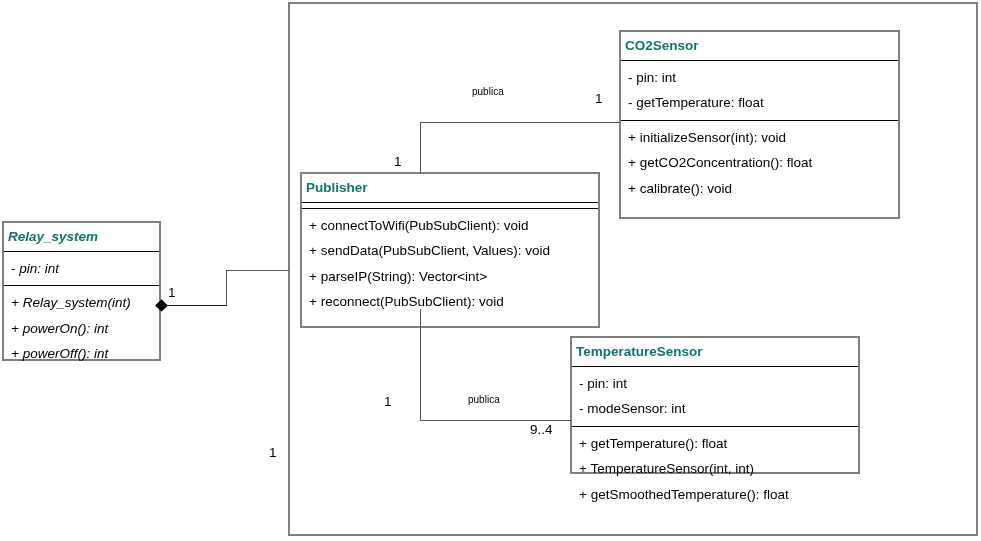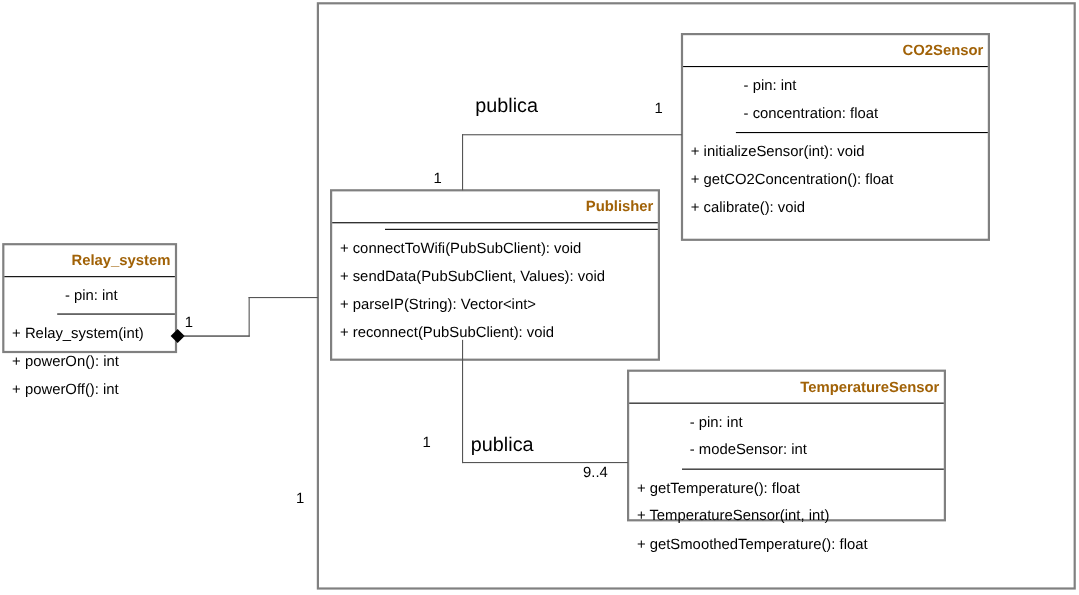--- a/index.html
+++ b/index.html
@@ -29,37 +29,36 @@
   
   .uml-class {
     position: absolute;
     box-sizing: border-box;
     border: 2px solid #808080;
     background: #ffffff;
     display: flex;
     flex-direction: column;
   }
   .uml-title {
-    text-align: right;
+    text-align: left;
     font-weight: bold;
     font-size: 13.5px;
-    color: #a16207;
+    color: #0f766e;
     line-height: 1;
     padding: 7px 4px 7px 4px;
     box-sizing: border-box;
     border-bottom: 1.5px solid #000000;
     white-space: nowrap;
   }
   .uml-compartment {
     box-sizing: border-box;
     padding: 4px 0 4px 0;
   }
   .uml-compartment.divider {
     border-bottom: 1.5px solid #000000;
-    margin-left: 48px;
   }
   .uml-compartment.empty {
     padding: 0;
     height: 6px;
   }
   .uml-row {
     font-size: 13.5px;
     color: #000000;
     line-height: 1;
     padding: 6px 6px 6px 7px;
@@ -82,41 +81,42 @@
   .diamond {
     position: absolute;
     width: 9px;
     height: 9px;
     background: #000000;
     transform: rotate(45deg);
   }
 
   .edge-label {
     position: absolute;
-    font-size: 18px;
+    font-size: 10px;
     color: #000000;
     line-height: 1;
     white-space: nowrap;
+    margin-left: 40px;
   }
   .mult-label {
     position: absolute;
     font-size: 13.5px;
     color: #000000;
     line-height: 1;
     white-space: nowrap;
   }
 </style>
 </head>
 <body>
 
 <div id="canvas">
 
   <div class="container-box" style="left:288px; top:2px; width:690px; height:534px;"></div>
 
-  <div class="uml-class" style="left:2px; top:221px; width:159px; height:100px;">
+  <div class="uml-class" style="left:2px; top:221px; width:159px; height:140px;font-style:italic;">
     <div class="uml-title">Relay_system</div>
     <div class="uml-compartment divider">
       <div class="uml-row">- pin: int</div>
     </div>
     <div class="uml-compartment">
       <div class="uml-row">+ Relay_system(int)</div>
       <div class="uml-row">+ powerOn(): int</div>
       <div class="uml-row">+ powerOff(): int</div>
     </div>
   </div>
@@ -129,21 +129,21 @@
       <div class="uml-row">+ sendData(PubSubClient, Values): void</div>
       <div class="uml-row">+ parseIP(String): Vector&lt;int&gt;</div>
       <div class="uml-row">+ reconnect(PubSubClient): void</div>
     </div>
   </div>
 
   <div class="uml-class" style="left:619px; top:30px; width:281px; height:189px;">
     <div class="uml-title">CO2Sensor</div>
     <div class="uml-compartment divider">
       <div class="uml-row">- pin: int</div>
-      <div class="uml-row">- concentration: float</div>
+      <div class="uml-row">- getTemperature: float</div>
     </div>
     <div class="uml-compartment">
       <div class="uml-row">+ initializeSensor(int): void</div>
       <div class="uml-row">+ getCO2Concentration(): float</div>
       <div class="uml-row">+ calibrate(): void</div>
     </div>
   </div>
 
   <div class="uml-class" style="left:570px; top:336px; width:290px; height:138px;">
     <div class="uml-title">TemperatureSensor</div>

